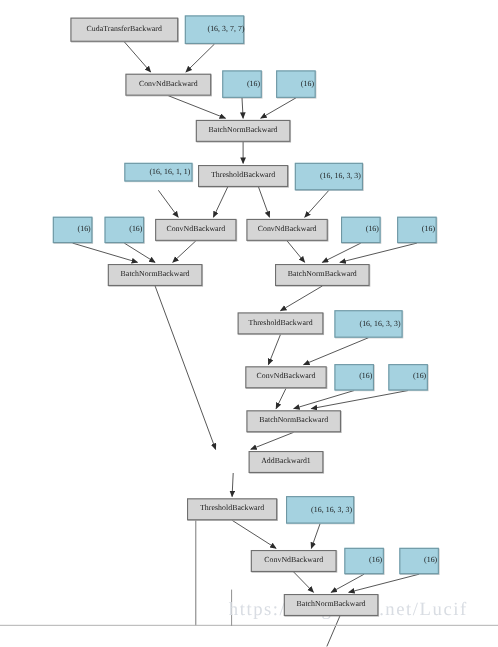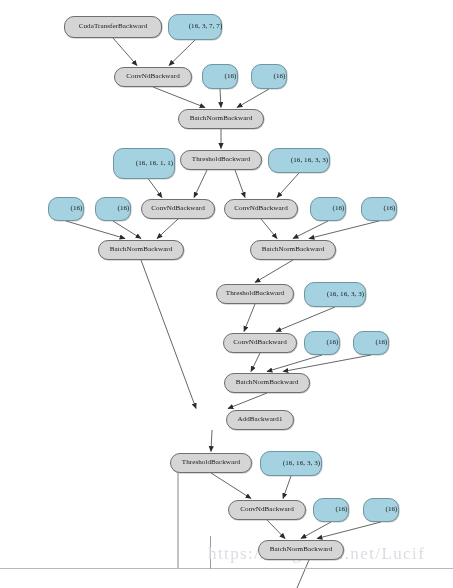--- a/index.html
+++ b/index.html
@@ -29,21 +29,20 @@
     box-sizing: border-box;
     display: flex;
     align-items: center;
     justify-content: center;
     font-size: 7.1px;
     line-height: 1;
     letter-spacing: 0.05px;
     color: #1a1a1a;
     white-space: nowrap;
     z-index: 3;
-    border-radius: 10px;
   }
   .node.op {
     background: #d5d5d5;
     border: 1px solid #6f6f6f;
     box-shadow: 0.6px 0.6px 0 rgba(120,120,120,0.55);
   }
   .node.tensor {
     background: #a5d2e0;
     border: 1px solid #6f97a3;
     box-shadow: 0.6px 0.6px 0 rgba(120,120,120,0.45);
@@ -135,21 +134,21 @@
       </div>
       <div class="node tensor" style="left: 202px; top: 64px; width: 36px; height: 25px;">
         <span>(16)</span>
       </div>
       <div class="node tensor" style="left: 251px; top: 64px; width: 36px; height: 25px;">
         <span>(16)</span>
       </div>
       <div class="node op" style="left: 178px; top: 109px; width: 86px; height: 20px;">
         <span>BatchNormBackward</span>
       </div>
-      <div class="node tensor" style="left: 113px; top: 148px; width: 62px; height: 31px;">
+      <div class="node tensor" style="left: 113px; top: 148px; width: 62px; height: 17px;">
         <span>(16, 16, 1, 1)</span>
       </div>
       <div class="node op" style="left: 180px; top: 150px; width: 82px; height: 20px;">
         <span>ThresholdBackward</span>
       </div>
       <div class="node tensor" style="left: 268px; top: 148px; width: 62px; height: 25px;">
         <span>(16, 16, 3, 3)</span>
       </div>
       <div class="node tensor" style="left: 48px; top: 197px; width: 36px; height: 24px;">
         <span>(16)</span>

